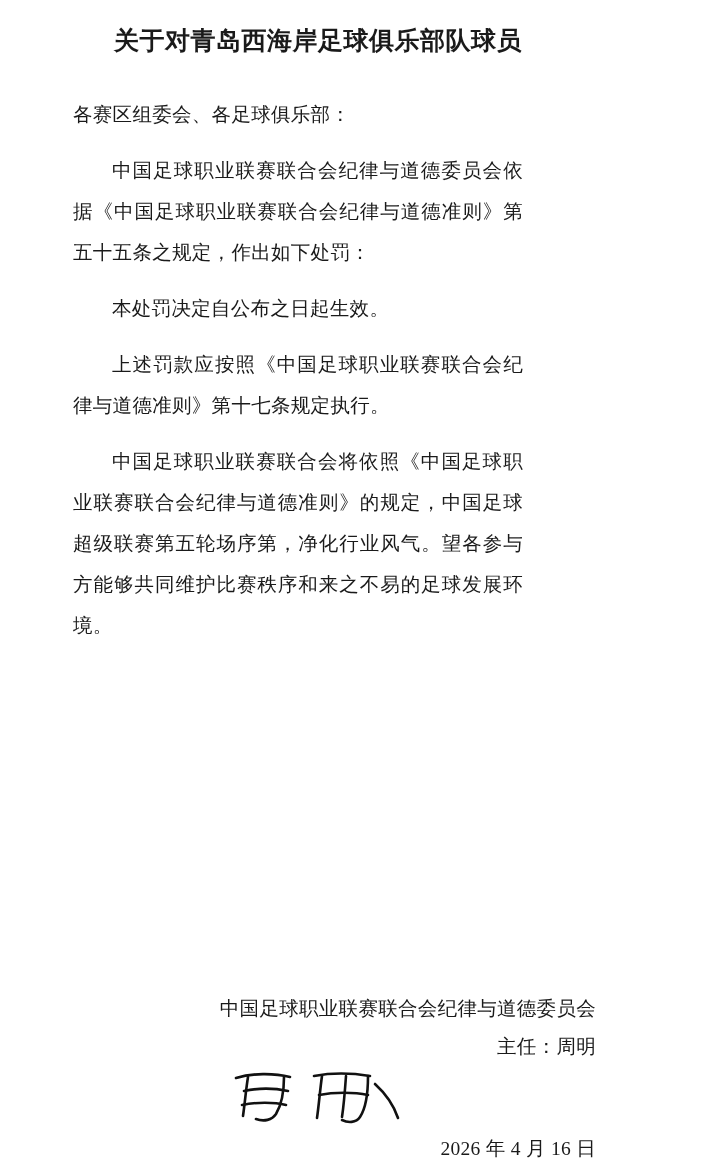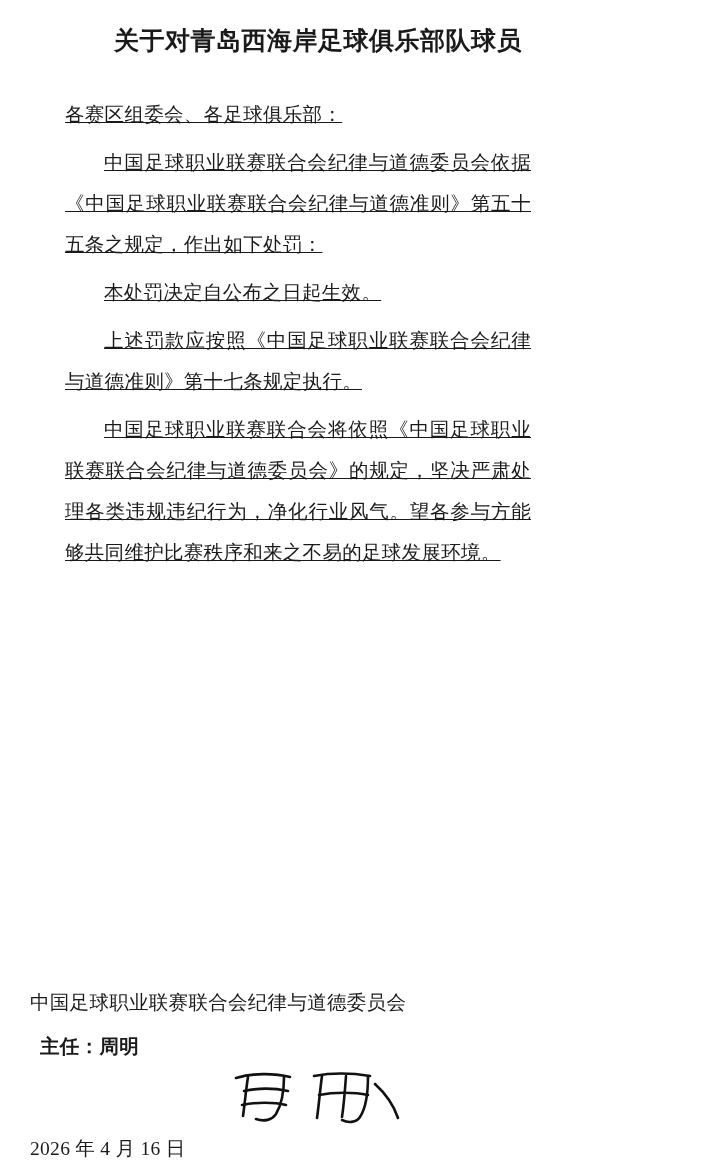--- a/index.html
+++ b/index.html
@@ -36,47 +36,45 @@
   }
   .body-text {
     margin-top: 34px;
     font-size: 19.5px;
     line-height: 41px;
     letter-spacing: 0.3px;
     text-align: justify;
     text-justify: inter-character;
   }
   .body-text p {
-    margin: 7px;
+    margin: 15px;
     text-indent: 0;
-    text-decoration: underline;
   }
   .body-text p.indent {
     text-indent: 2em;
   }
   .signature-block {
     position: absolute;
     left: 0;
     right: 0;
     bottom: 8px;
-    text-align: left;
+    text-align: right;
   }
   .sig-org {
     font-size: 19.5px;
     line-height: 34px;
     letter-spacing: 0.3px;
     padding-left: 30px;
   }
   .sig-role {
     font-size: 19.5px;
     line-height: 34px;
     letter-spacing: 0.3px;
     padding-left: 40px;
-    margin-top: 10px;
-    font-weight: bold;
+    margin-top: 4px;
   }
   .sig-mark {
     height: 62px;
     position: relative;
     padding-left: 40px;
   }
   .sig-mark svg {
     display: block;
     margin: 0 auto;
   }
@@ -95,21 +93,21 @@
 
   <div class="doc-title">
     <span class="line">关于对青岛西海岸足球俱乐部队球员</span>
   </div>
 
   <div class="body-text">
     <p>各赛区组委会、各足球俱乐部：</p>
     <p class="indent">中国足球职业联赛联合会纪律与道德委员会依据《中国足球职业联赛联合会纪律与道德准则》第五十五条之规定，作出如下处罚：</p>
     <p class="indent">本处罚决定自公布之日起生效。</p>
     <p class="indent">上述罚款应按照《中国足球职业联赛联合会纪律与道德准则》第十七条规定执行。</p>
-    <p class="indent">中国足球职业联赛联合会将依照《中国足球职业联赛联合会纪律与道德委员会》的规定，坚决严肃处理各类违规违纪行为，净化行业风气。望各参与方能够共同维护比赛秩序和来之不易的足球发展环境。</p>
+    <p class="indent">中国足球职业联赛联合会将依照《中国足球职业联赛联合会纪律与道德准则》的规定，中国足球超级联赛第五轮场序第，净化行业风气。望各参与方能够共同维护比赛秩序和来之不易的足球发展环境。</p>
   </div>
 
   <div class="signature-block">
     <div class="sig-org">中国足球职业联赛联合会纪律与道德委员会</div>
     <div class="sig-role">主任：周明</div>
     <div class="sig-mark">
       <svg width="200" height="62" viewBox="0 0 200 62" aria-hidden="true">
         <g fill="none" stroke="#111111" stroke-width="2.6" stroke-linecap="round" stroke-linejoin="round">
           <path d="M18 14 C34 9, 56 9, 72 13"></path>
           <path d="M30 13 C28 25, 27 38, 25 52"></path>

